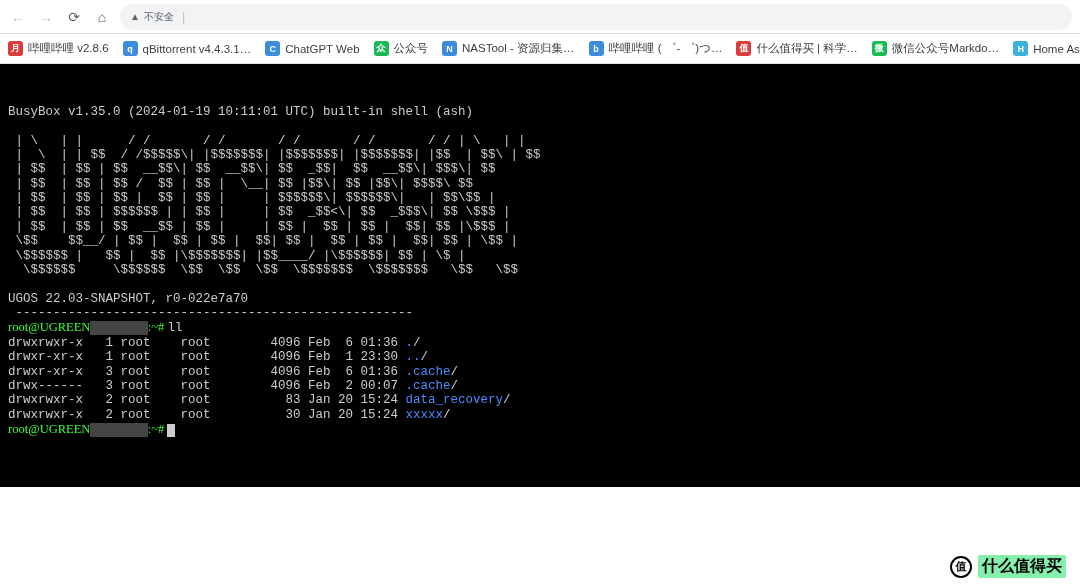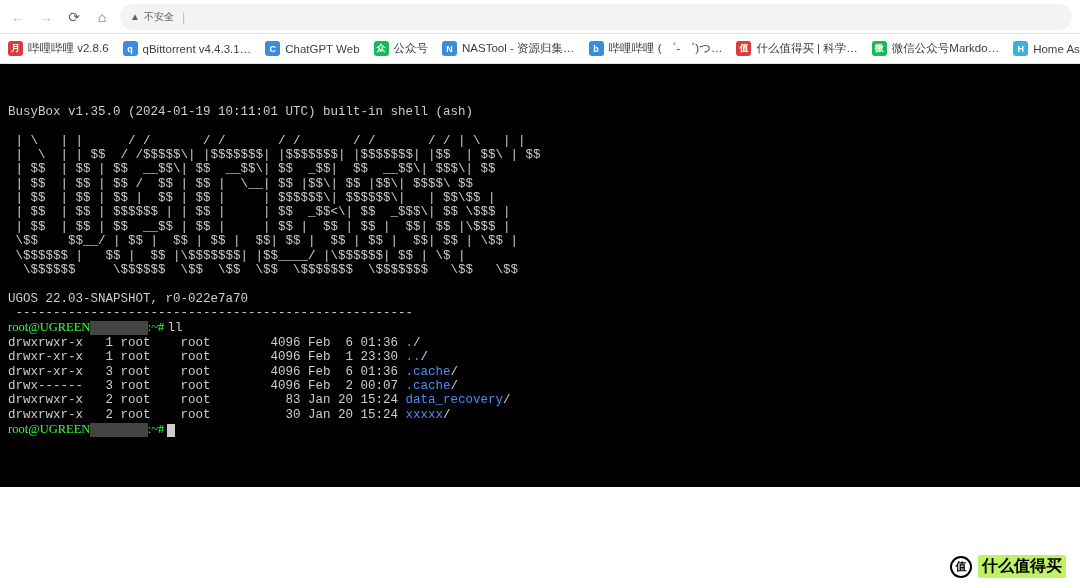--- a/index.html
+++ b/index.html
@@ -121,21 +121,21 @@
       height: 22px;
       border-radius: 50%;
       border: 2px solid #000;
       display: flex;
       align-items: center;
       justify-content: center;
       font-size: 11px;
       background: #fff;
     }
     .watermark .txt {
-      background: #bef264;
+      background: #86efac;
       padding: 1px 4px;
       border-radius: 2px;
     }
   </style>
 </head>
 <body>
 
 <div class="addr-bar">
   <div class="nav-icon disabled">←</div>
   <div class="nav-icon disabled">→</div>

